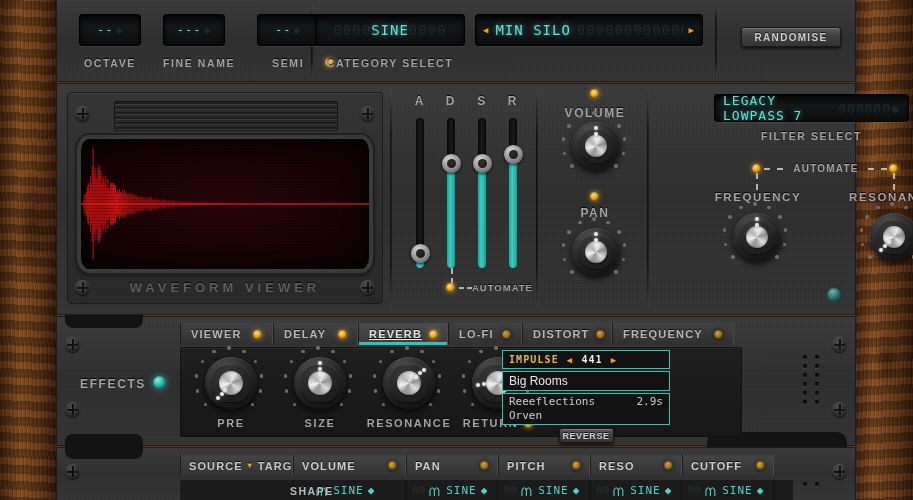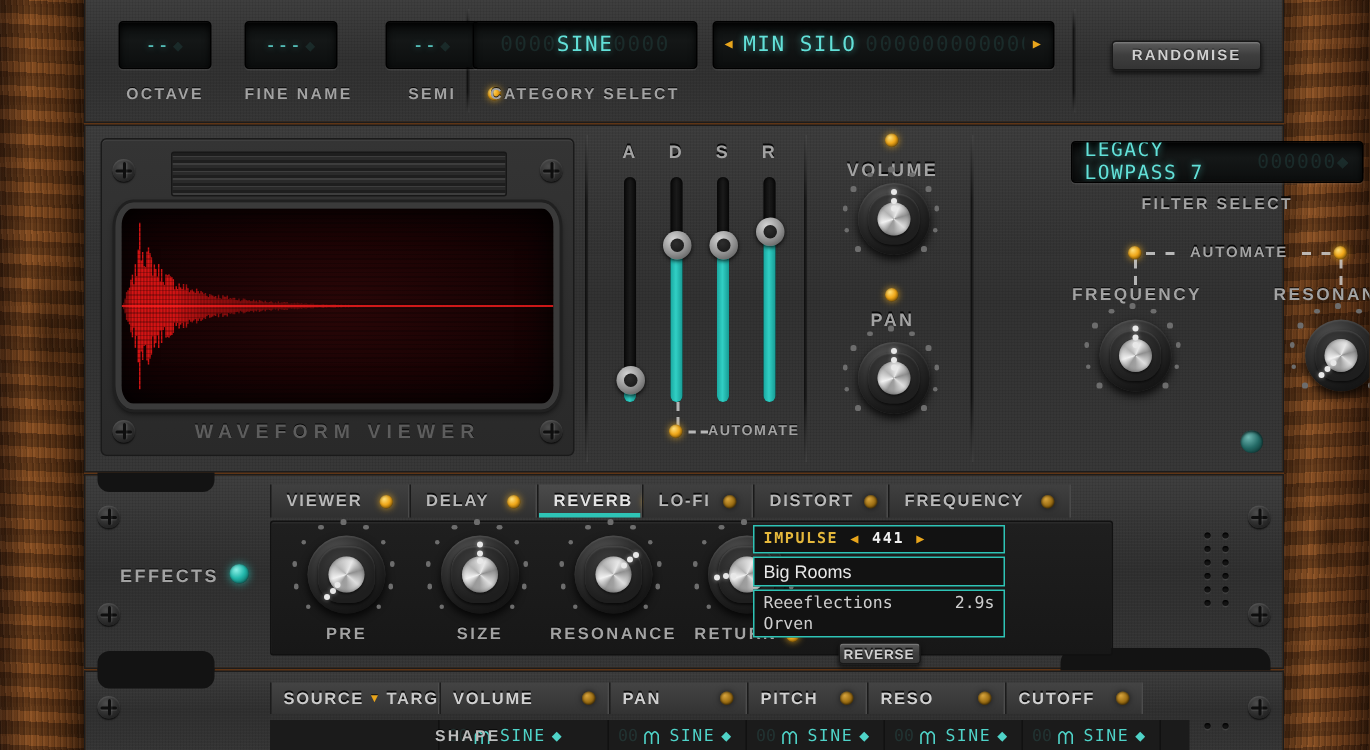--- a/index.html
+++ b/index.html
@@ -771,21 +771,21 @@
 
     <div id="fx-tabs">
         <div class="tab" style="width: 93px;">
           <span style="flex:1;text-align:left;">VIEWER</span>
           <span class="led amber"></span>
         </div>
         <div class="tab" style="width: 85px;">
           <span style="flex:1;text-align:left;">DELAY</span>
           <span class="led amber"></span>
         </div>
-        <div class="tab active" style="width: 70px;">
+        <div class="tab active" style="width: 90px; text-decoration: underline;">
           <span style="flex:1;text-align:left;">REVERB</span>
           <span class="led amber"></span>
         </div>
         <div class="tab" style="width: 74px;">
           <span style="flex:1;text-align:left;">LO-FI</span>
           <span class="led amber-dim"></span>
         </div>
         <div class="tab" style="width: 90px;">
           <span style="flex:1;text-align:left;">DISTORT</span>
           <span class="led amber-dim"></span>
@@ -945,21 +945,21 @@
           <span style="color:#e8a51c;font-size:8px;">▶</span>
         </div>
         <div class="mh" style="width: 113px;">
           <span>VOLUME</span>
           <span class="led amber-dim"></span>
         </div>
         <div class="mh" style="width: 92px;">
           <span>PAN</span>
           <span class="led amber-dim"></span>
         </div>
-        <div class="mh" style="width: 80px;">
+        <div class="mh" style="width: 92px;">
           <span>PITCH</span>
           <span class="led amber-dim"></span>
         </div>
         <div class="mh" style="width: 92px;">
           <span>RESO</span>
           <span class="led amber-dim"></span>
         </div>
         <div class="mh" style="width: 92px;">
           <span>CUTOFF</span>
           <span class="led amber-dim"></span>

